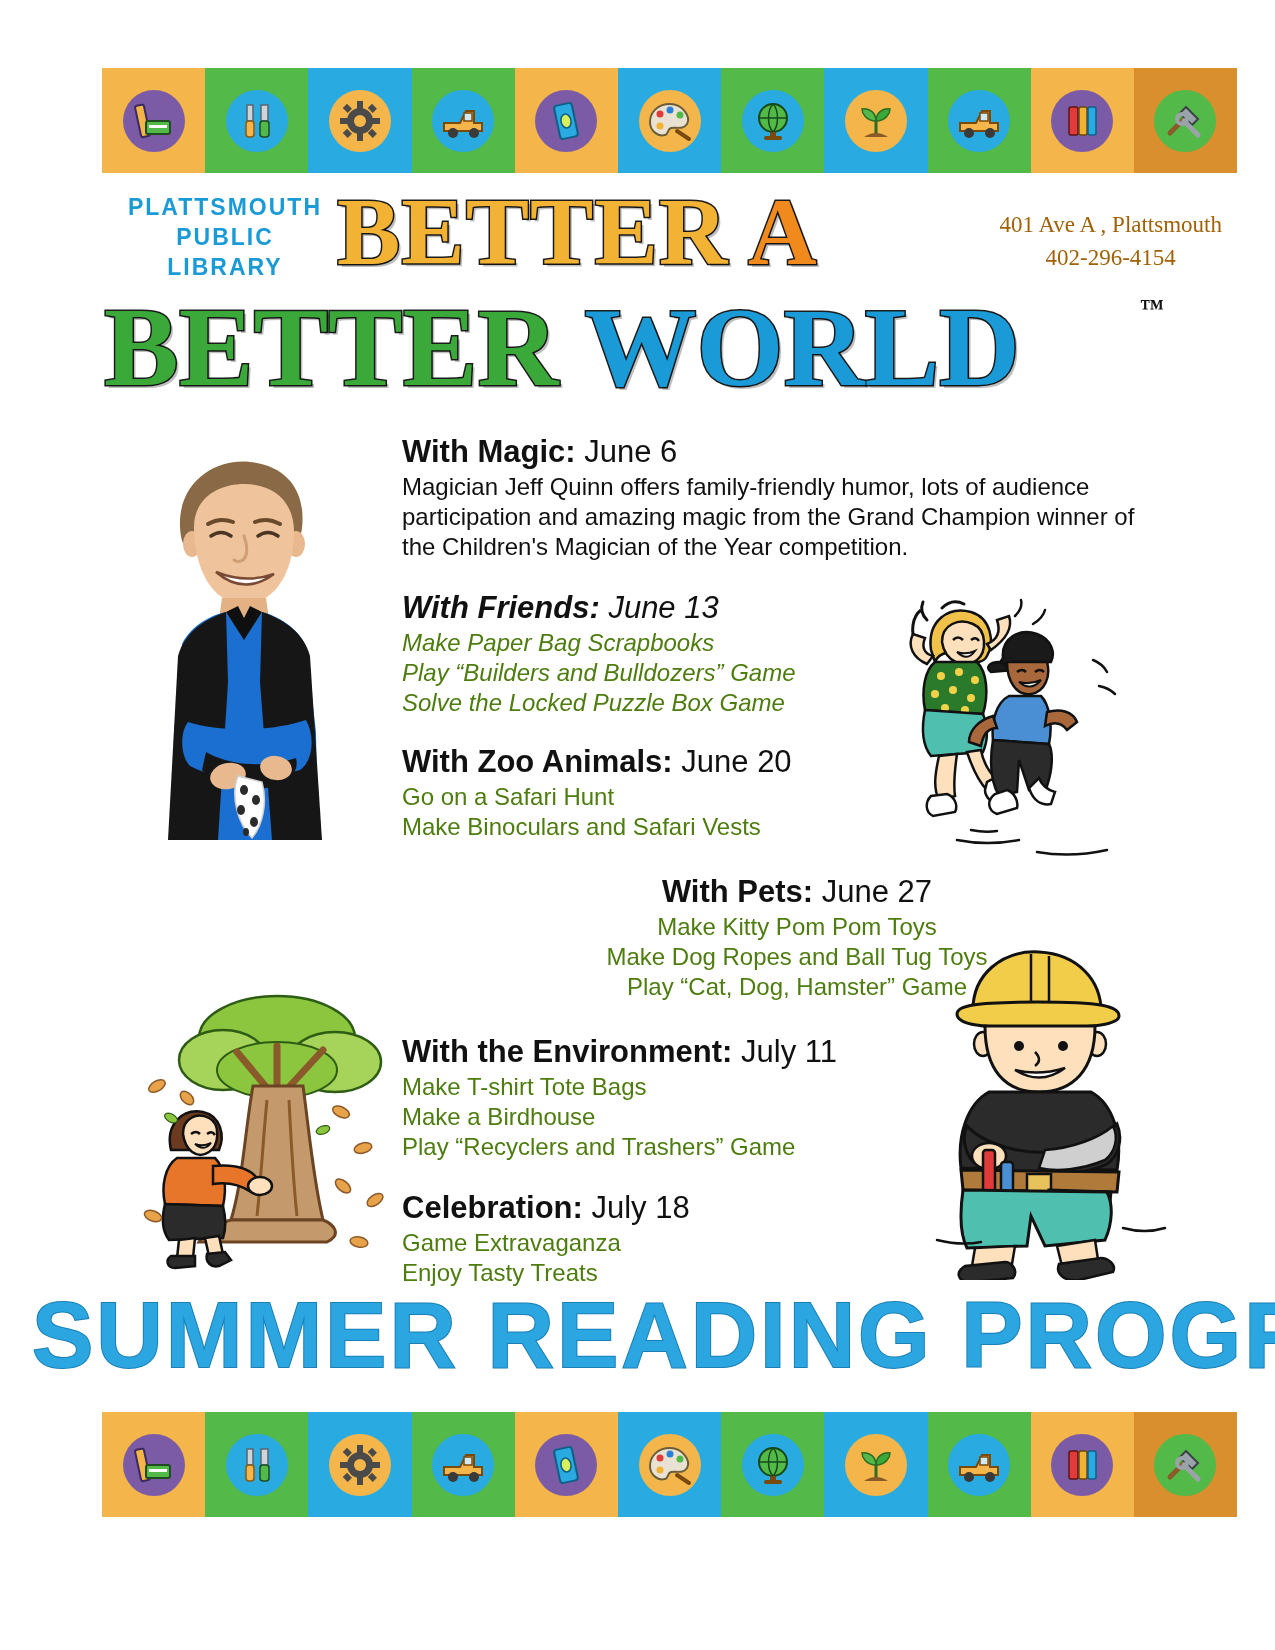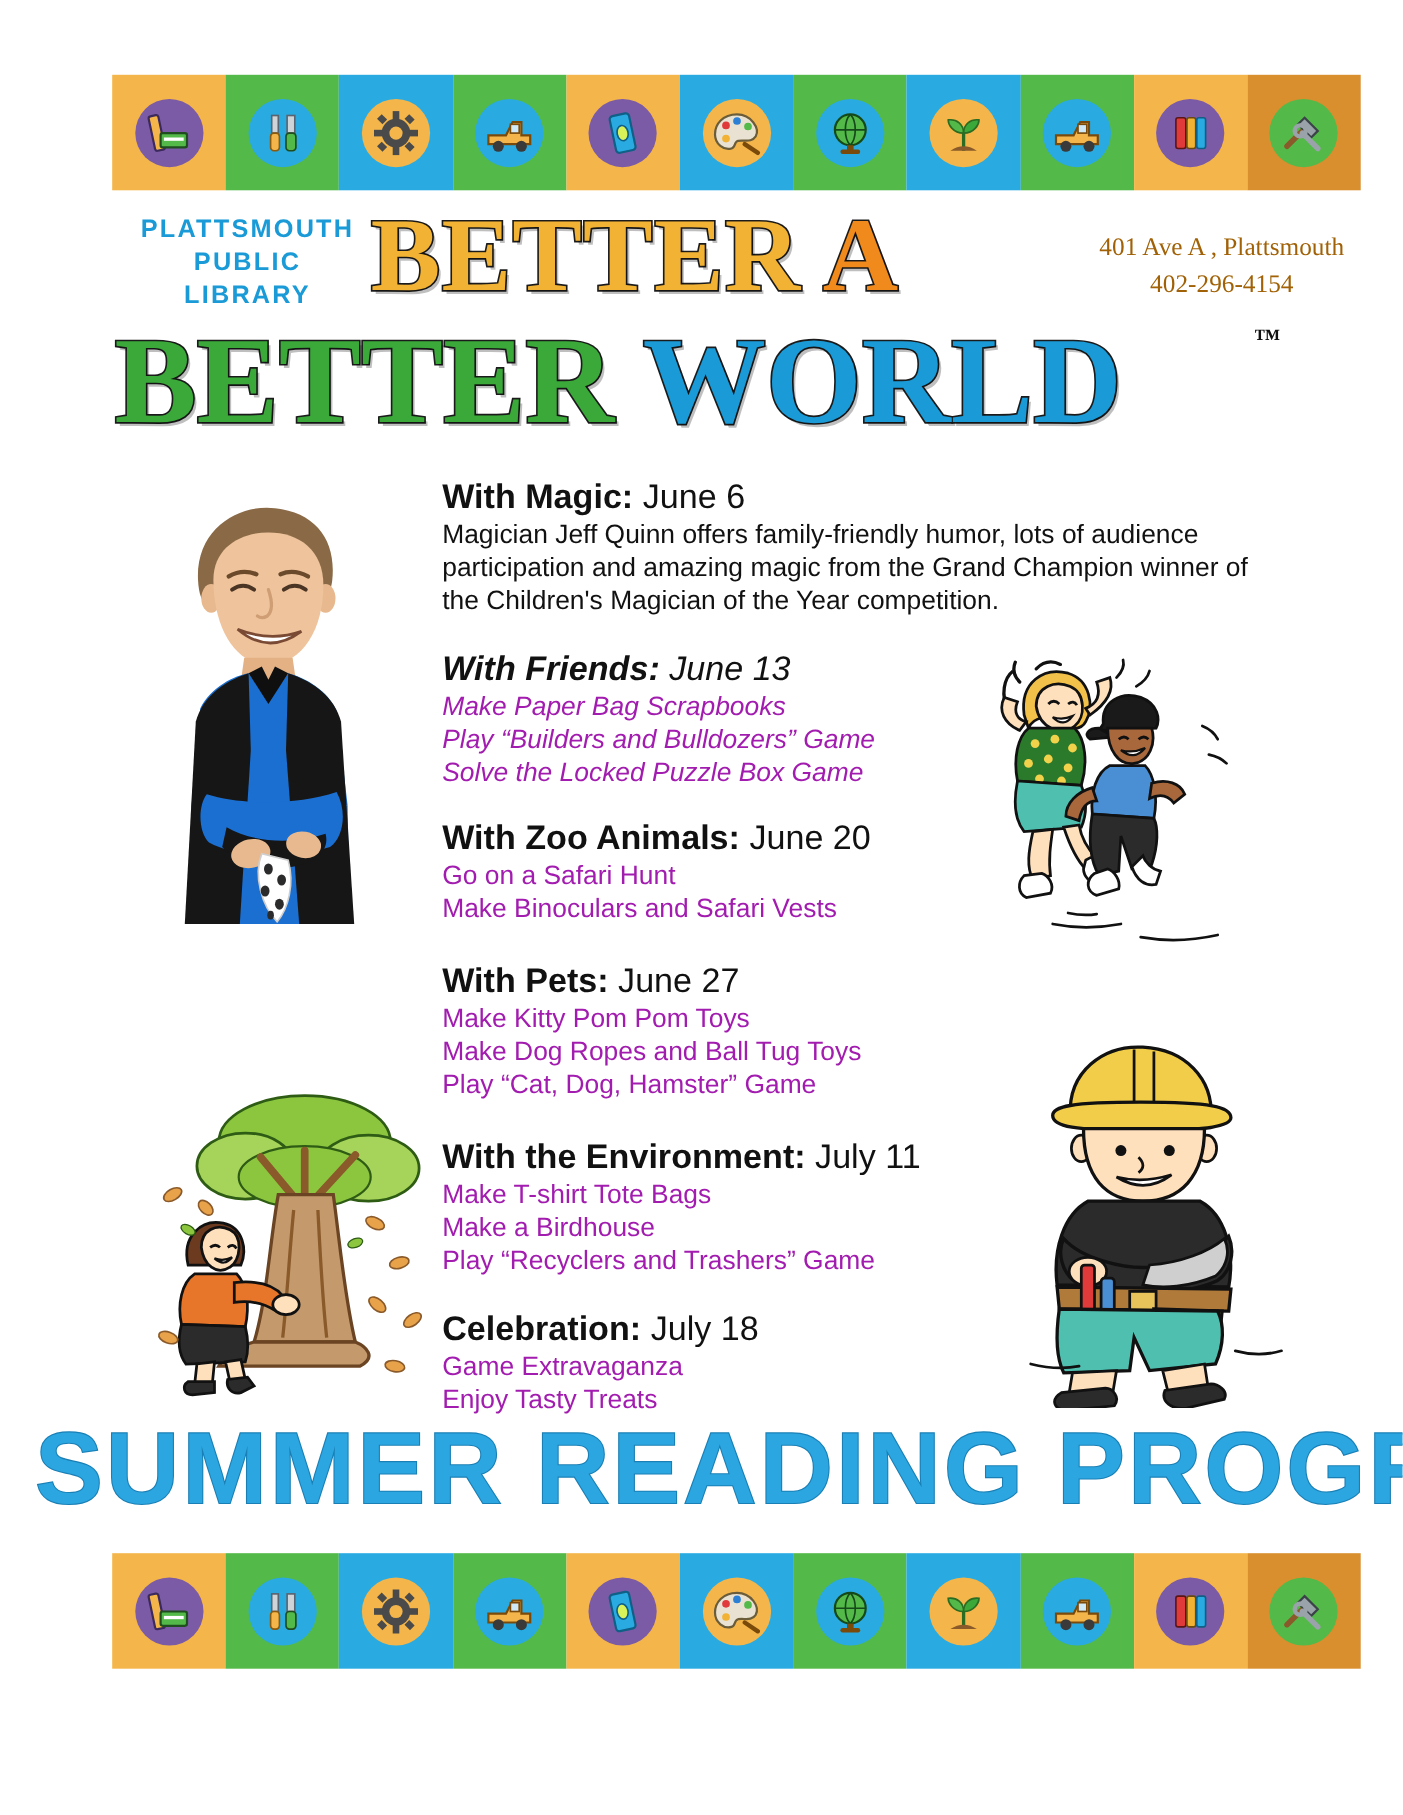--- a/index.html
+++ b/index.html
@@ -149,27 +149,27 @@
   .event-head .bold { font-weight: bold; }
   .event-desc {
     font-size: 24px;
     line-height: 30px;
     color: #111;
     max-width: 770px;
   }
   .event-list {
     font-size: 24px;
     line-height: 30px;
-    color: #a21caf;
+    color: #4d7c0f;
   }
 
   .ev-magic { margin-bottom: 26px; }
   .ev-friends { margin-bottom: 24px; font-style: italic; }
   .ev-zoo { margin-bottom: 30px; }
-  .ev-pets { margin-bottom: 30px; }
+  .ev-pets { margin-bottom: 30px; text-align: center; }
   .ev-env { margin-bottom: 26px; }
 
   
   .art-kids {
     position: absolute;
     left: 855px;
     top: 590px;
     width: 250px;
     height: 280px;
   }

